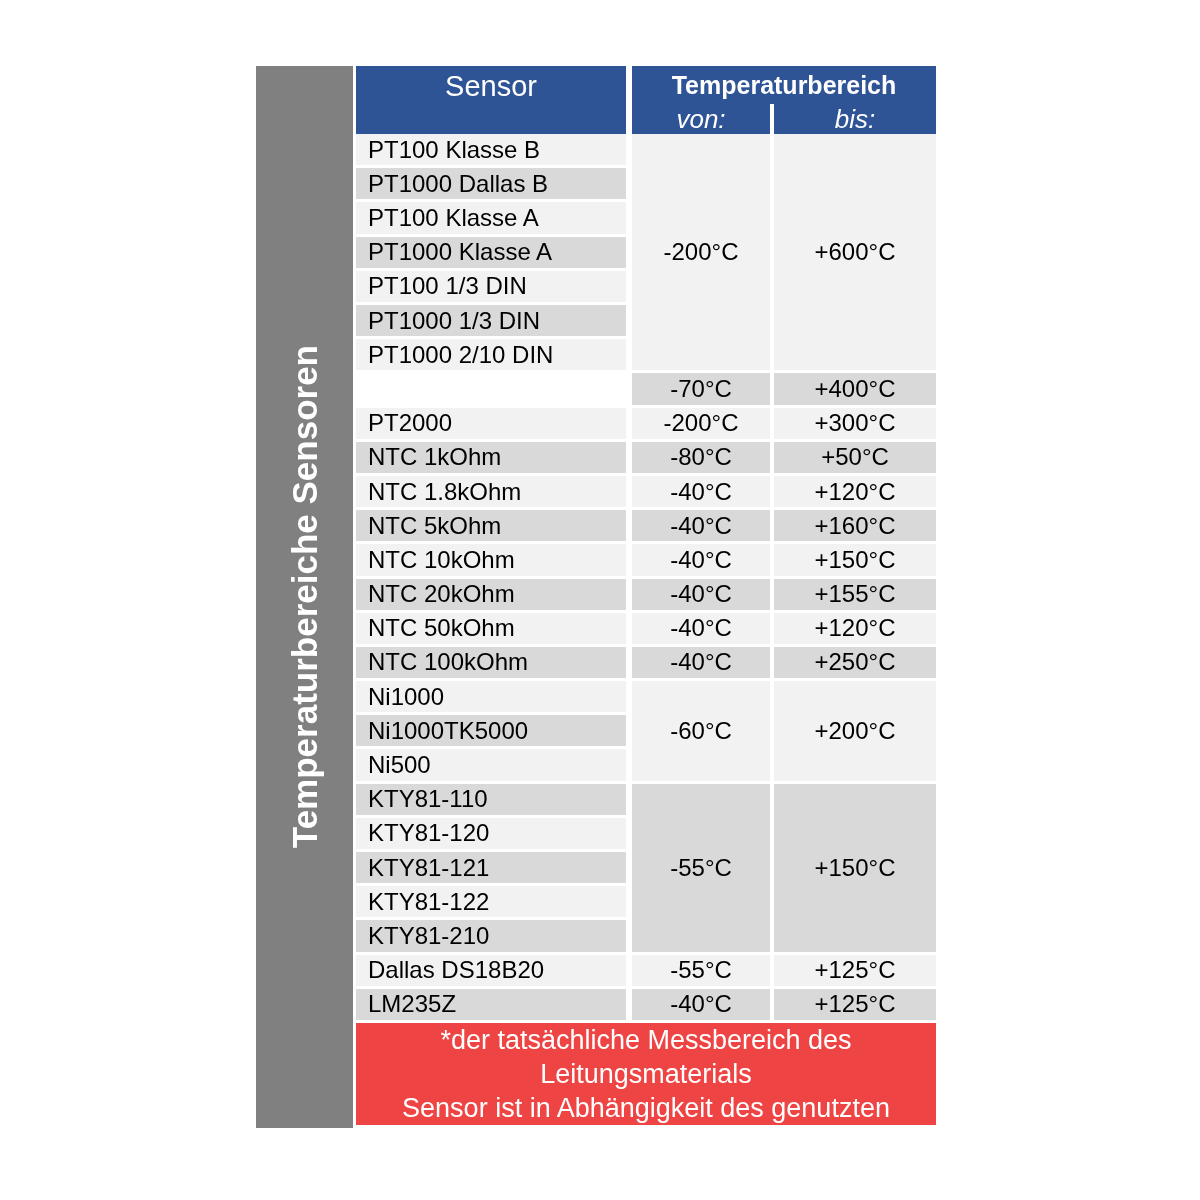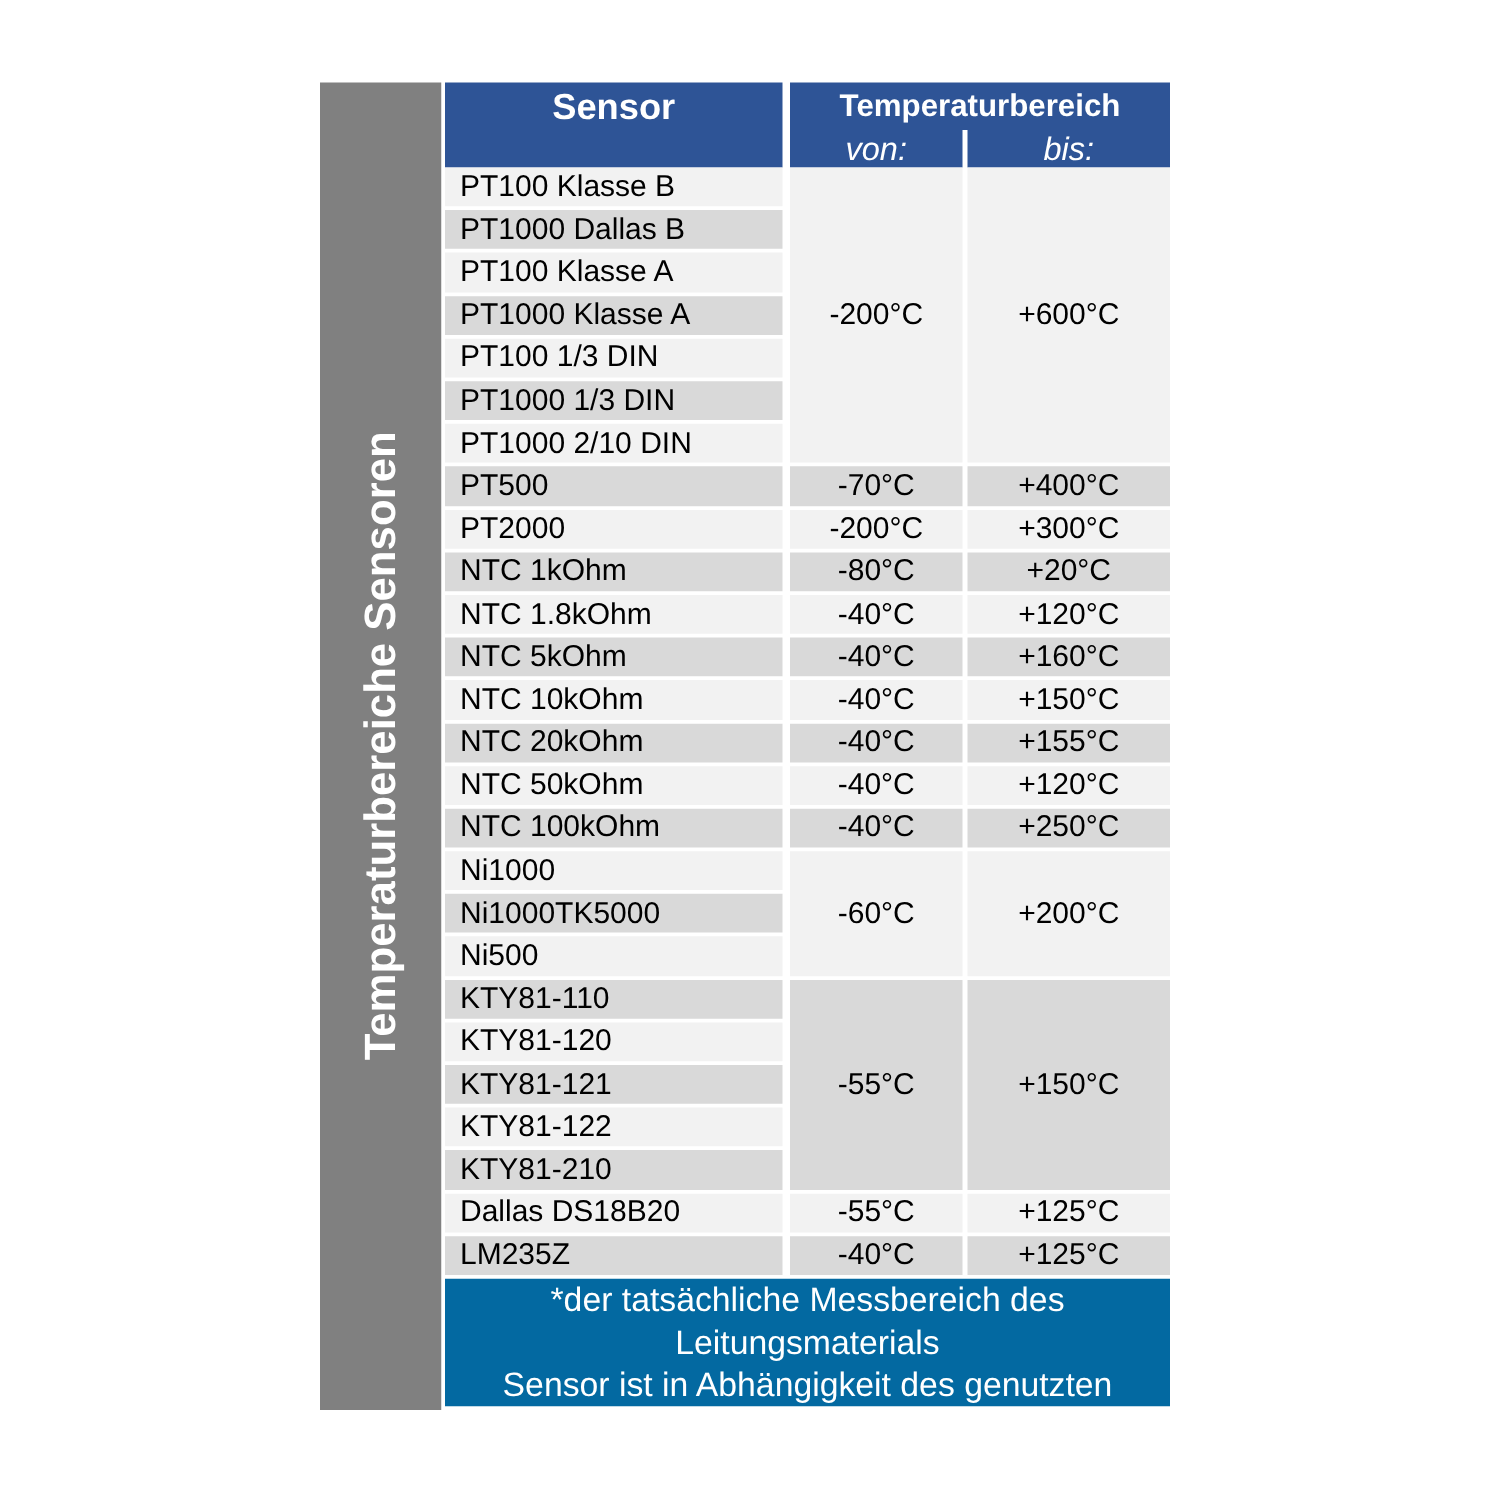--- a/index.html
+++ b/index.html
@@ -48,21 +48,21 @@
     color: #ffffff;
     display: flex;
     align-items: center;
     justify-content: center;
   }
   .h-sensor {
     grid-column: 1;
     grid-row: 1 / 3;
     align-items: flex-start;
   }
-  .h-sensor span { line-height: 40px; font-weight: bold; font-size: 29px; }
+  .h-sensor span { line-height: 40px; font-weight: normal; font-size: 29px; }
   .h-temp {
     grid-column: 3 / 6;
     grid-row: 1;
     font-weight: bold;
     font-size: 25px;
   }
   .h-von { grid-column: 3; grid-row: 2; font-style: italic; font-size: 26px; }
   .h-bis { grid-column: 5; grid-row: 2; font-style: italic; font-size: 26px; }
   
   .tbody {
@@ -81,21 +81,21 @@
   }
   .name { grid-column: 1; padding-left: 12px; }
   .von  { grid-column: 3; justify-content: center; }
   .bis  { grid-column: 5; justify-content: center; }
   .lt { background: #F2F2F2; }
   .dk { background: #D9D9D9; }
   
   .tfoot {
     margin-top: 3px;
     height: 102px;
-    background: #0369a1;
+    background: #ef4444;
     color: #ffffff;
     font-size: 27px;
     line-height: 34px;
     display: flex;
     flex-direction: column;
     align-items: center;
     justify-content: center;
     text-align: center;
   }
 </style>
@@ -121,21 +121,20 @@
 
     <div class="tbody">
 
       <div class="cell name lt" style="grid-row:1">PT100 Klasse B</div>
       <div class="cell name dk" style="grid-row:2">PT1000 Dallas B</div>
       <div class="cell name lt" style="grid-row:3">PT100 Klasse A</div>
       <div class="cell name dk" style="grid-row:4">PT1000 Klasse A</div>
       <div class="cell name lt" style="grid-row:5">PT100 1/3 DIN</div>
       <div class="cell name dk" style="grid-row:6">PT1000 1/3 DIN</div>
       <div class="cell name lt" style="grid-row:7">PT1000 2/10 DIN</div>
-      <div class="cell name dk" style="grid-row:8">PT500</div>
       <div class="cell name lt" style="grid-row:9">PT2000</div>
       <div class="cell name dk" style="grid-row:10">NTC 1kOhm</div>
       <div class="cell name lt" style="grid-row:11">NTC 1.8kOhm</div>
       <div class="cell name dk" style="grid-row:12">NTC 5kOhm</div>
       <div class="cell name lt" style="grid-row:13">NTC 10kOhm</div>
       <div class="cell name dk" style="grid-row:14">NTC 20kOhm</div>
       <div class="cell name lt" style="grid-row:15">NTC 50kOhm</div>
       <div class="cell name dk" style="grid-row:16">NTC 100kOhm</div>
       <div class="cell name lt" style="grid-row:17">Ni1000</div>
       <div class="cell name dk" style="grid-row:18">Ni1000TK5000</div>
@@ -149,21 +148,21 @@
       <div class="cell name dk" style="grid-row:26">LM235Z</div>
 
       <div class="cell von lt" style="grid-row:1 / span 7">-200°C</div>
       <div class="cell bis lt" style="grid-row:1 / span 7">+600°C</div>
 
       <div class="cell von dk" style="grid-row:8">-70°C</div>
       <div class="cell bis dk" style="grid-row:8">+400°C</div>
       <div class="cell von lt" style="grid-row:9">-200°C</div>
       <div class="cell bis lt" style="grid-row:9">+300°C</div>
       <div class="cell von dk" style="grid-row:10">-80°C</div>
-      <div class="cell bis dk" style="grid-row:10">+20°C</div>
+      <div class="cell bis dk" style="grid-row:10">+50°C</div>
       <div class="cell von lt" style="grid-row:11">-40°C</div>
       <div class="cell bis lt" style="grid-row:11">+120°C</div>
       <div class="cell von dk" style="grid-row:12">-40°C</div>
       <div class="cell bis dk" style="grid-row:12">+160°C</div>
       <div class="cell von lt" style="grid-row:13">-40°C</div>
       <div class="cell bis lt" style="grid-row:13">+150°C</div>
       <div class="cell von dk" style="grid-row:14">-40°C</div>
       <div class="cell bis dk" style="grid-row:14">+155°C</div>
       <div class="cell von lt" style="grid-row:15">-40°C</div>
       <div class="cell bis lt" style="grid-row:15">+120°C</div>

